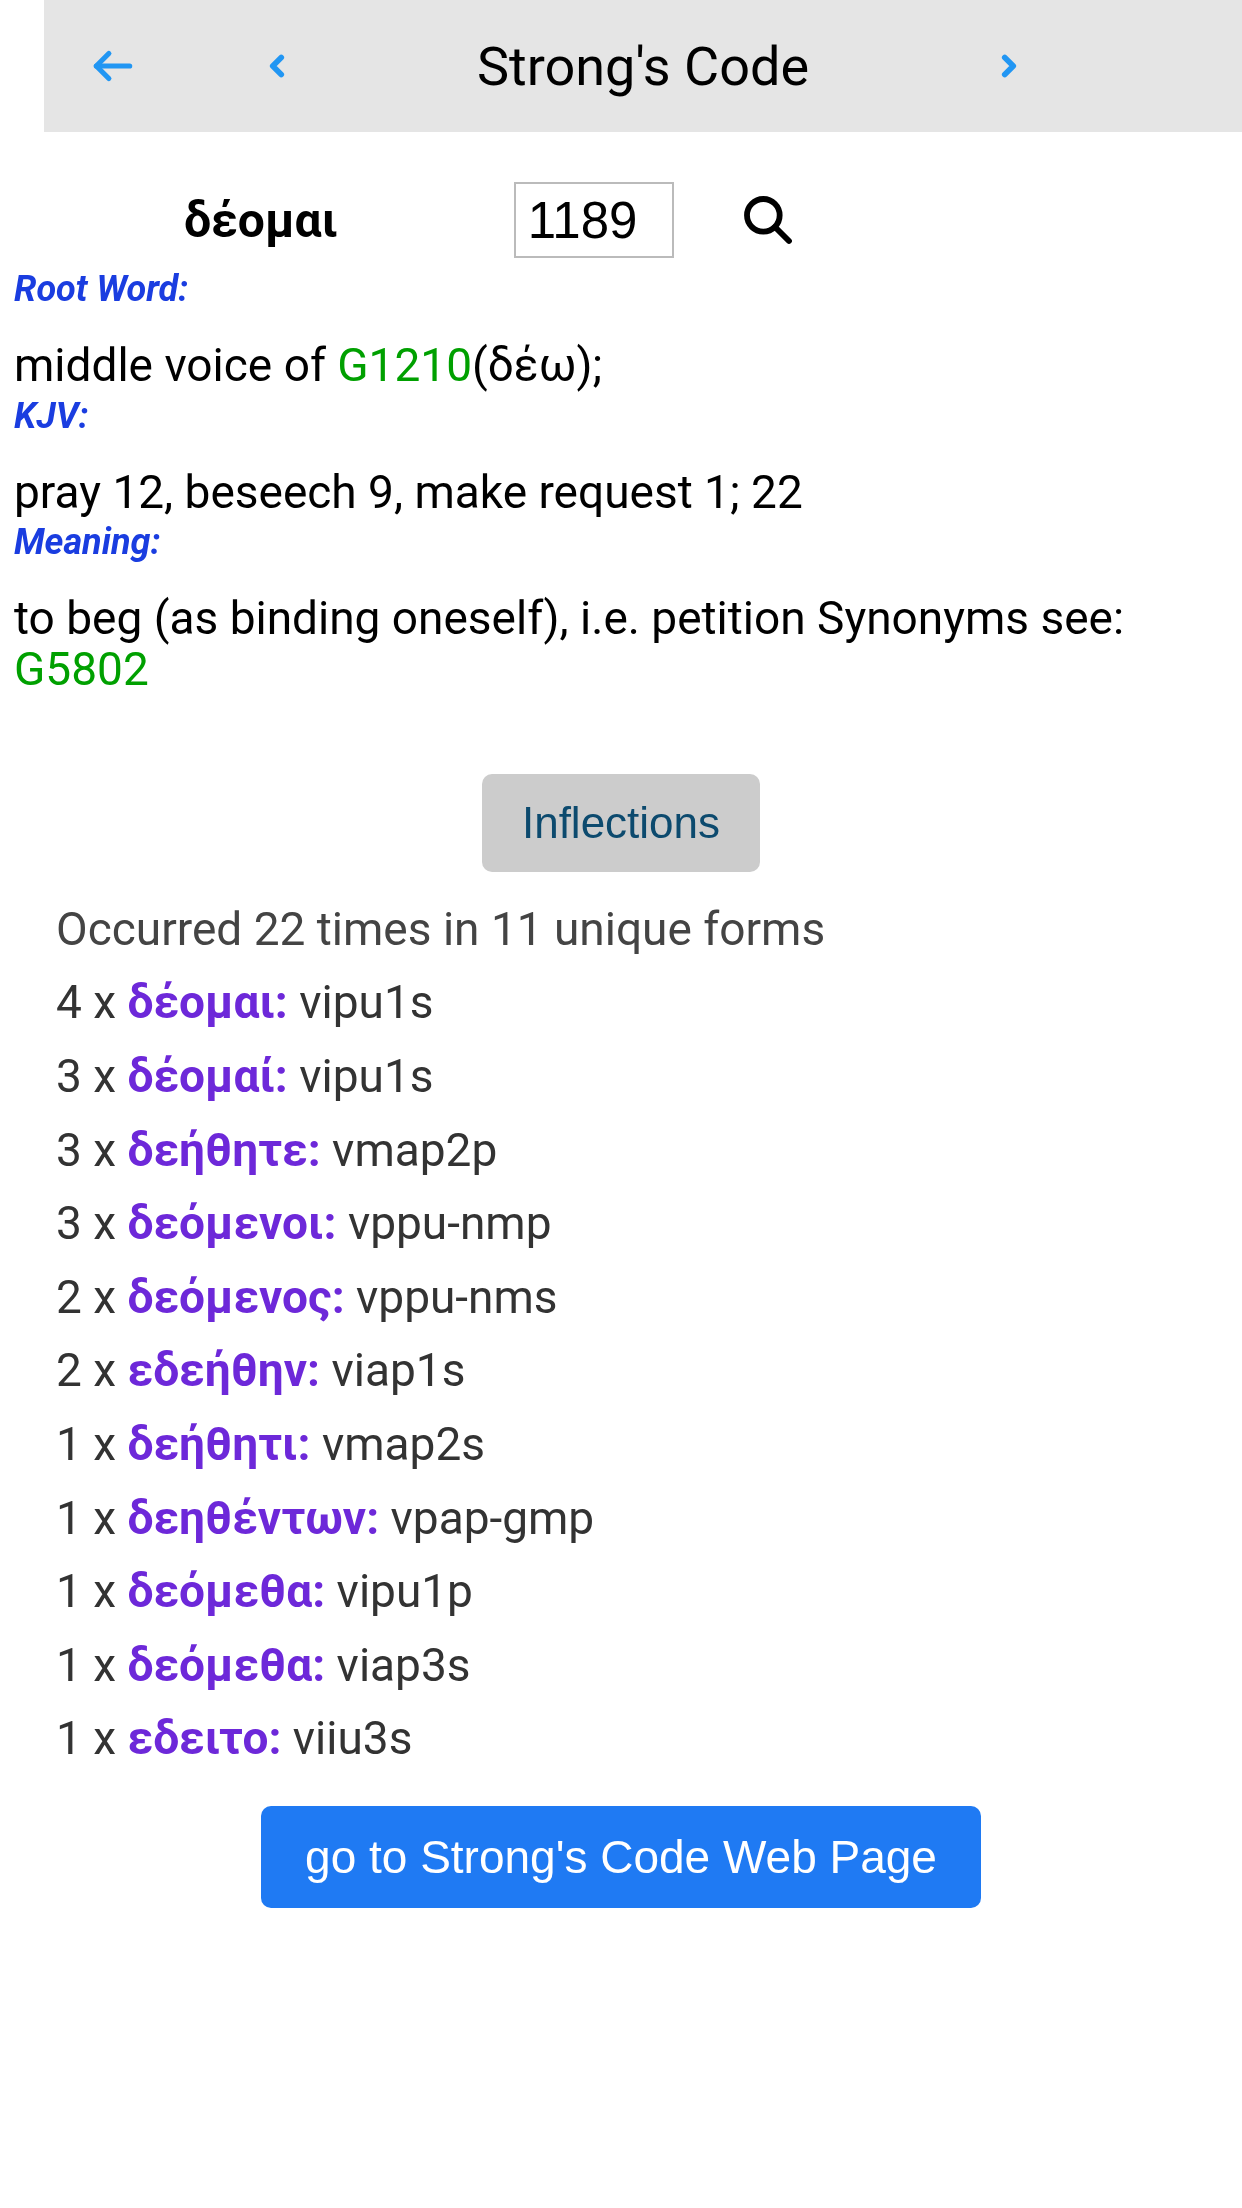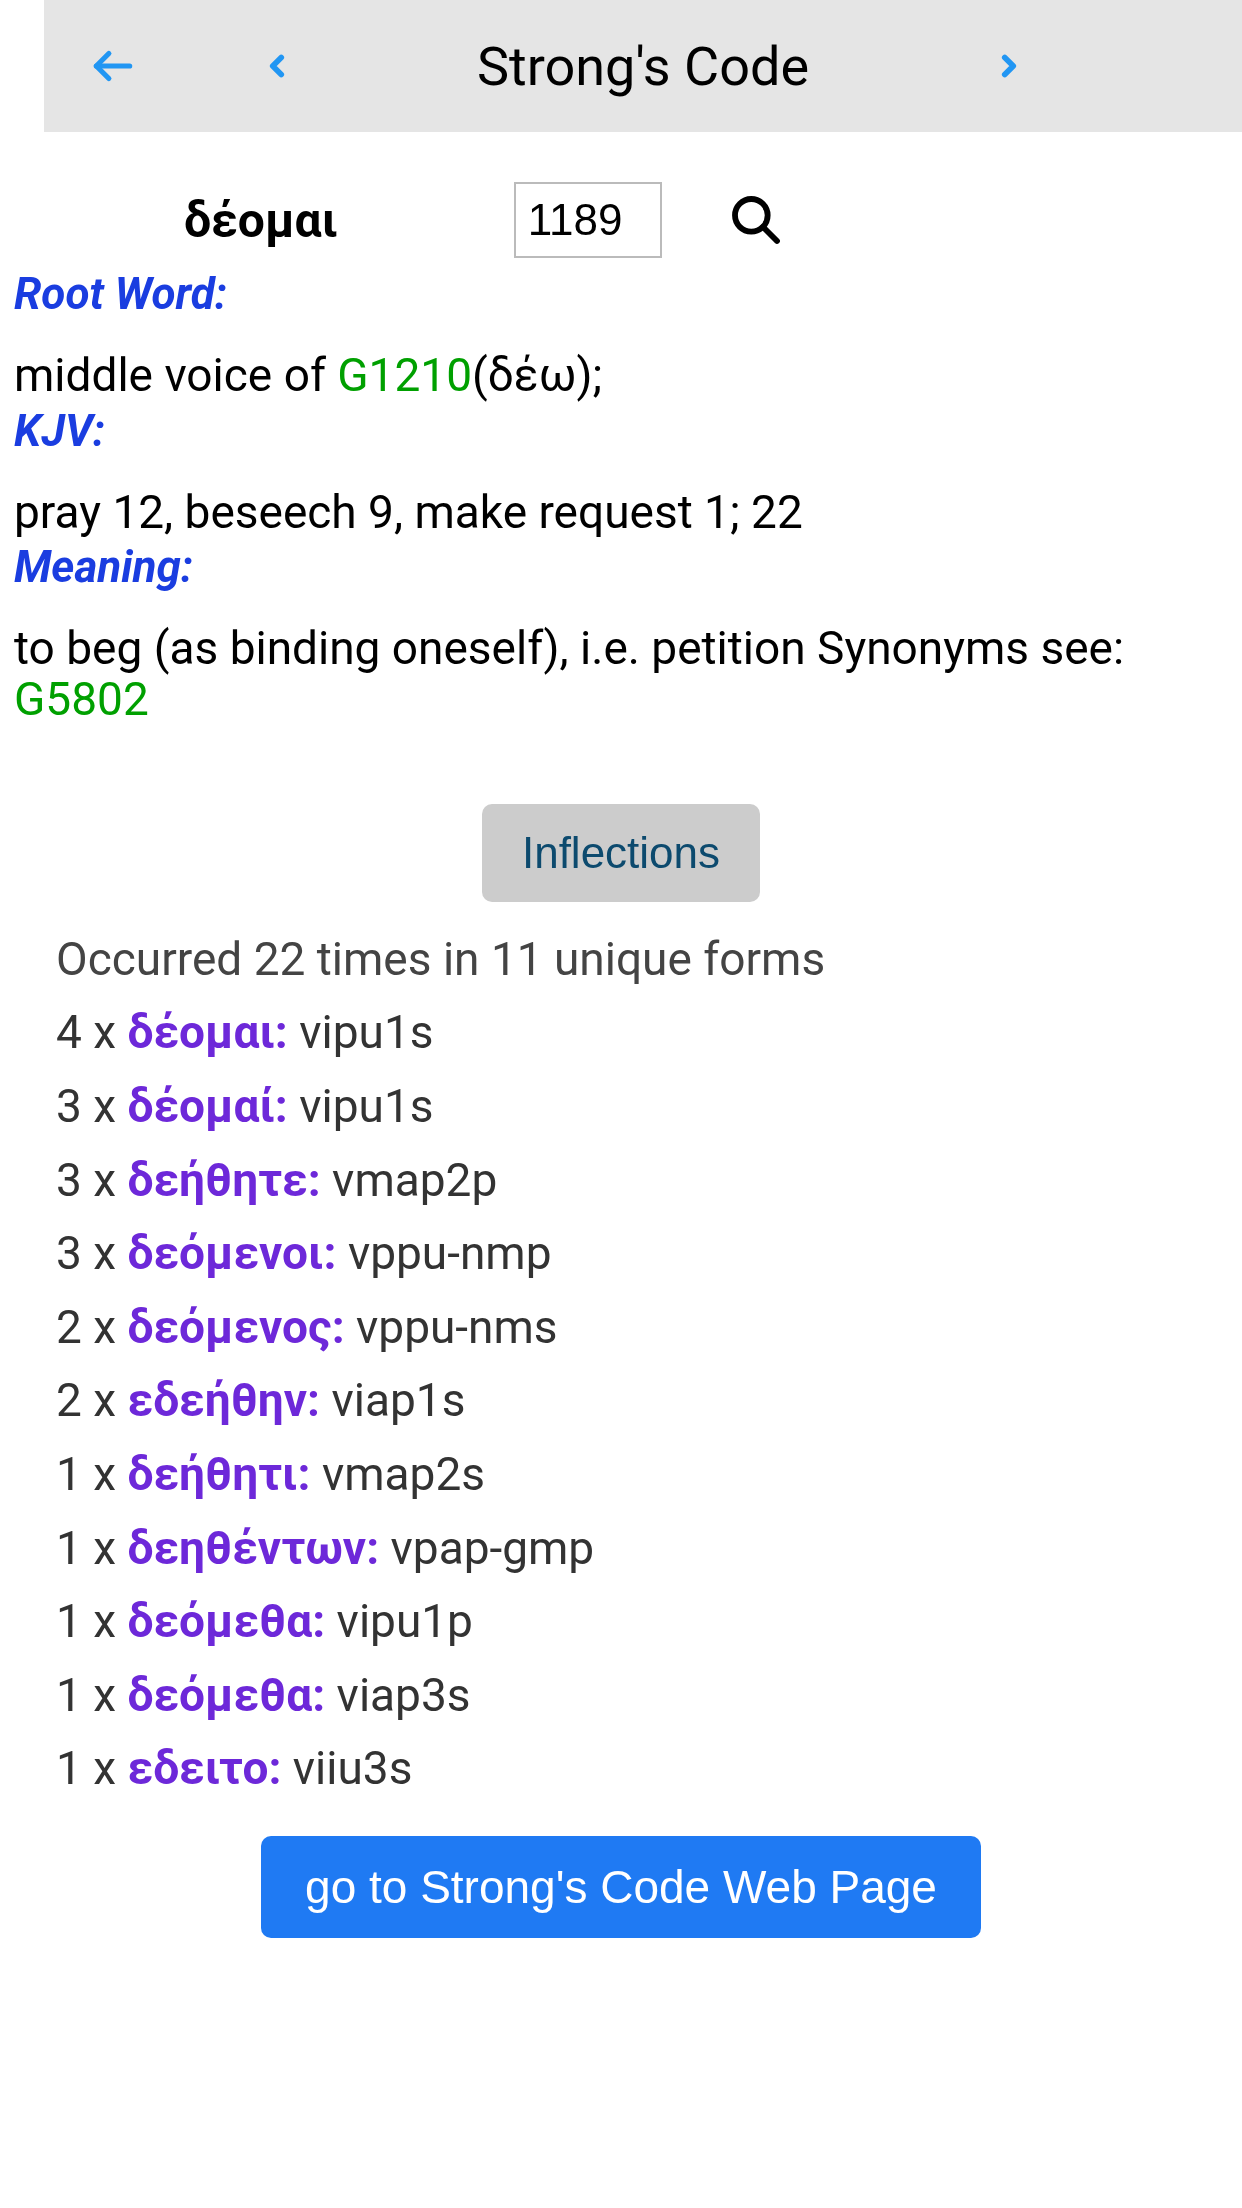--- a/index.html
+++ b/index.html
@@ -63,35 +63,35 @@
       margin-bottom: 10px;
       gap: 16px;
     }
     .greek-word {
       font-size: 48px;
       font-weight: 700;
       color: #000;
       margin-left: 170px;
     }
     .code-input {
-      width: 148px;
+      width: 160px;
       height: 76px;
       border: 2px solid #bbb;
-      font-size: 44px;
+      font-size: 51px;
       padding: 6px 12px;
       color: #000;
       background: #fff;
       margin-left: 160px;
     }
     .search-icon-wrap {
       margin-left: 50px;
       cursor: pointer;
     }
     .label-italic {
-      font-size: 44px;
+      font-size: 36px;
       font-style: italic;
       font-weight: 700;
       color: #1a3de0;
     }
     .body-text {
       font-size: 46px;
       color: #000;
       line-height: 1.1;
       margin-top: 30px;
     }

